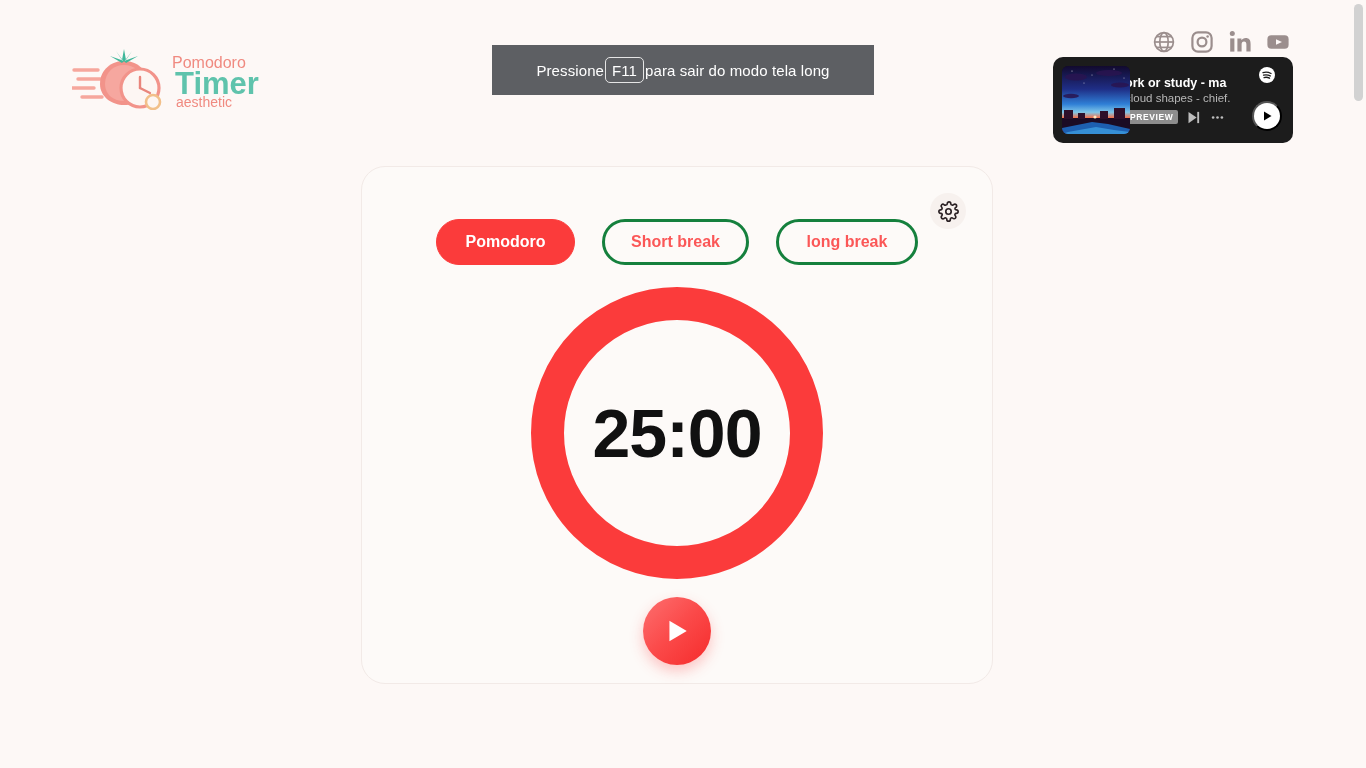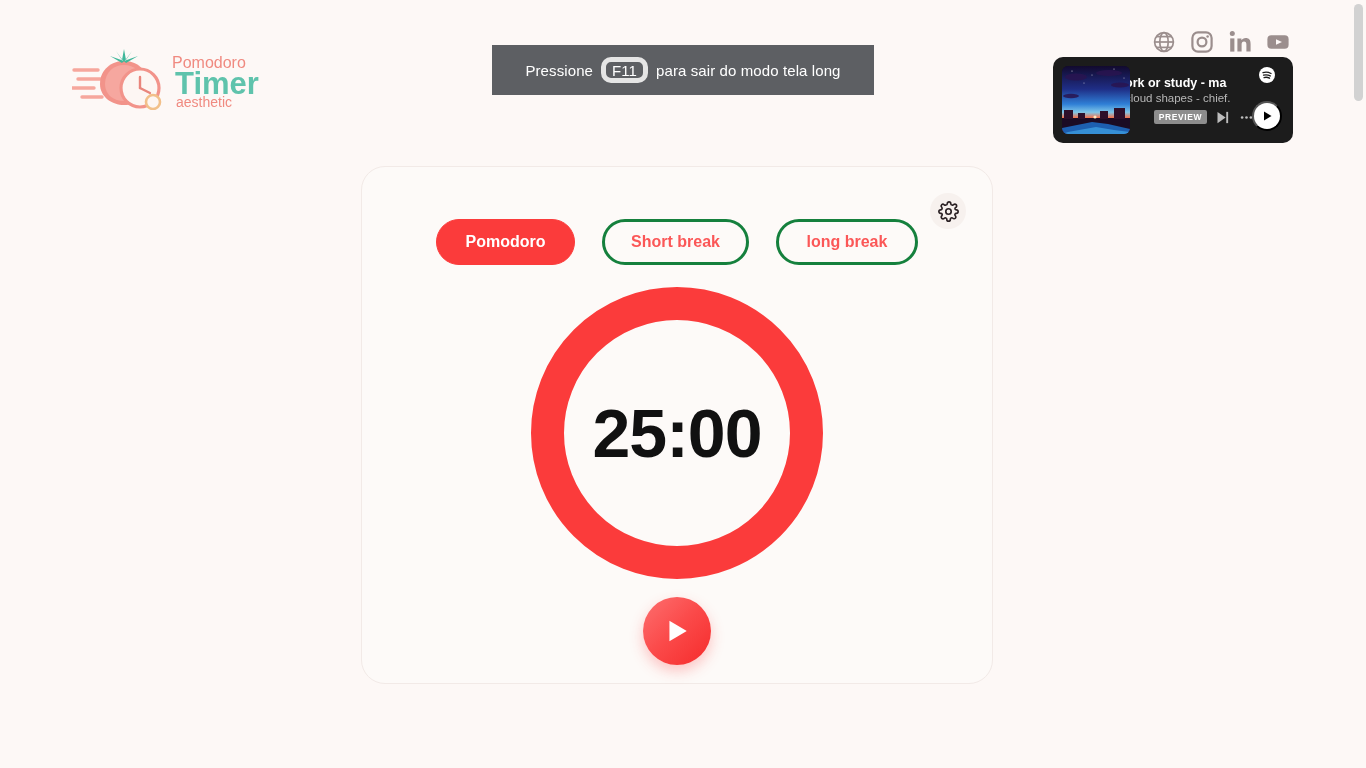--- a/index.html
+++ b/index.html
@@ -31,34 +31,34 @@
   .fs-banner {
     position: absolute;
     left: 492px;
     top: 45px;
     width: 382px;
     height: 50px;
     background: #5d5f63;
     display: flex;
     align-items: center;
     justify-content: center;
-    gap: 8px;
+    gap: 1px;
     color: #ffffff;
     font-size: 15px;
     letter-spacing: .1px;
   }
   .fs-key {
     display: inline-flex;
     align-items: center;
     justify-content: center;
     min-width: 30px;
     height: 26px;
     padding: 0 6px;
-    border: 5px solid #e5e5e5;
-    border-radius: 10px;
+    border: 1px solid #e5e5e5;
+    border-radius: 5px;
     font-size: 15px;
     line-height: 1;
   }
 
   
   .socials {
     position: absolute;
     right: 76px;
     top: 30px;
     display: flex;
@@ -120,21 +120,20 @@
     white-space: nowrap;
     overflow: hidden;
     margin-left: -14px;
   }
   .sp-ctrls {
     display: flex;
     align-items: center;
     gap: 8px;
     margin-top: 4px;
     margin-left: -14px;
-    justify-content: center;
   }
   .sp-preview {
     background: #8d8d8d;
     color: #ffffff;
     font-size: 8.5px;
     font-weight: bold;
     letter-spacing: .6px;
     border-radius: 2px;
     padding: 2px 5px;
     line-height: 1.2;

